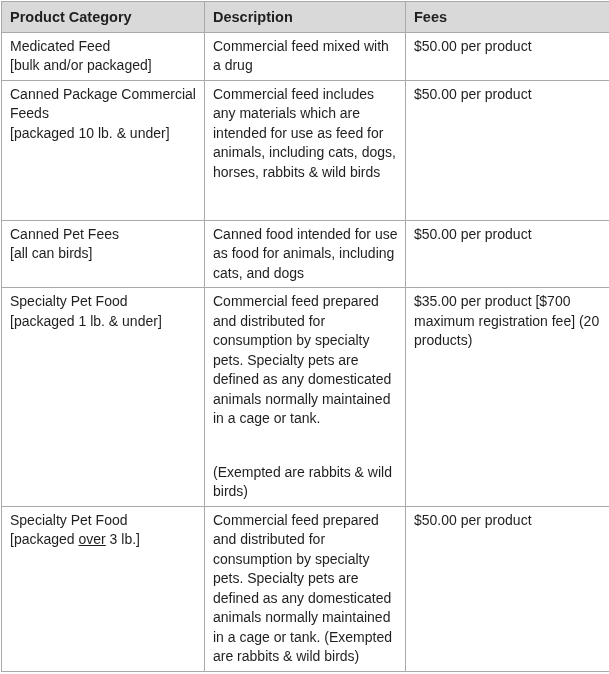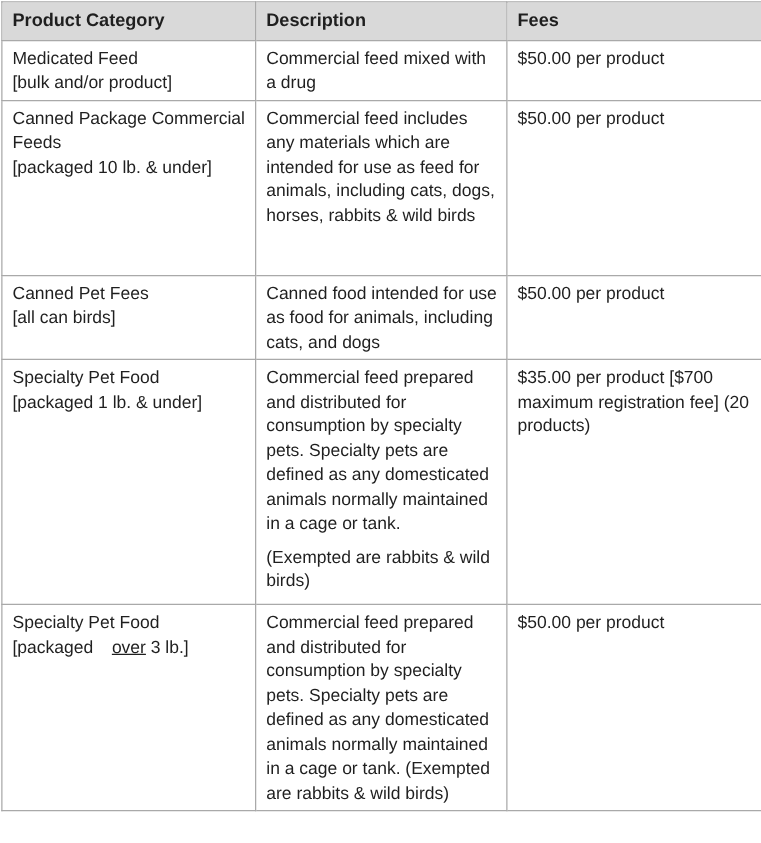--- a/index.html
+++ b/index.html
@@ -31,22 +31,22 @@
     padding: 4px 7px 4px 8px;
     overflow: hidden;
   }
   table.fee-table th {
     background: #d9d9d9;
     font-weight: bold;
     height: 30px;
     padding-top: 6px;
     font-size: 14.5px;
   }
-  .underline { text-decoration: underline; margin-left: 11px; }
-  .desc-para + .desc-para { margin-top: 7px; }
+  .underline { text-decoration: underline; }
+  .desc-para + .desc-para { margin-top: 34px; }
   .cat-name, .cat-note { display: block; }
 </style>
 </head>
 <body>
 
 <div class="page">
   <table class="fee-table">
     <colgroup>
       <col style="width:203px">
       <col style="width:201px">
@@ -56,21 +56,21 @@
       <tr>
         <th>Product Category</th>
         <th>Description</th>
         <th>Fees</th>
       </tr>
     </thead>
     <tbody>
       <tr style="height:48px;">
         <td>
           <span class="cat-name">Medicated Feed</span>
-          <span class="cat-note"><span>[bulk and/or product]</span><span class="underline"></span><span></span></span>
+          <span class="cat-note"><span>[bulk and/or packaged]</span><span class="underline"></span><span></span></span>
         </td>
         <td>
           <p class="desc-para">Commercial feed mixed with a drug</p>
         </td>
         <td>$50.00 per product</td>
       </tr>
       <tr style="height:140px;">
         <td>
           <span class="cat-name">Canned Package Commercial Feeds</span>
           <span class="cat-note"><span>[packaged 10 lb. &amp; under]</span><span class="underline"></span><span></span></span>

